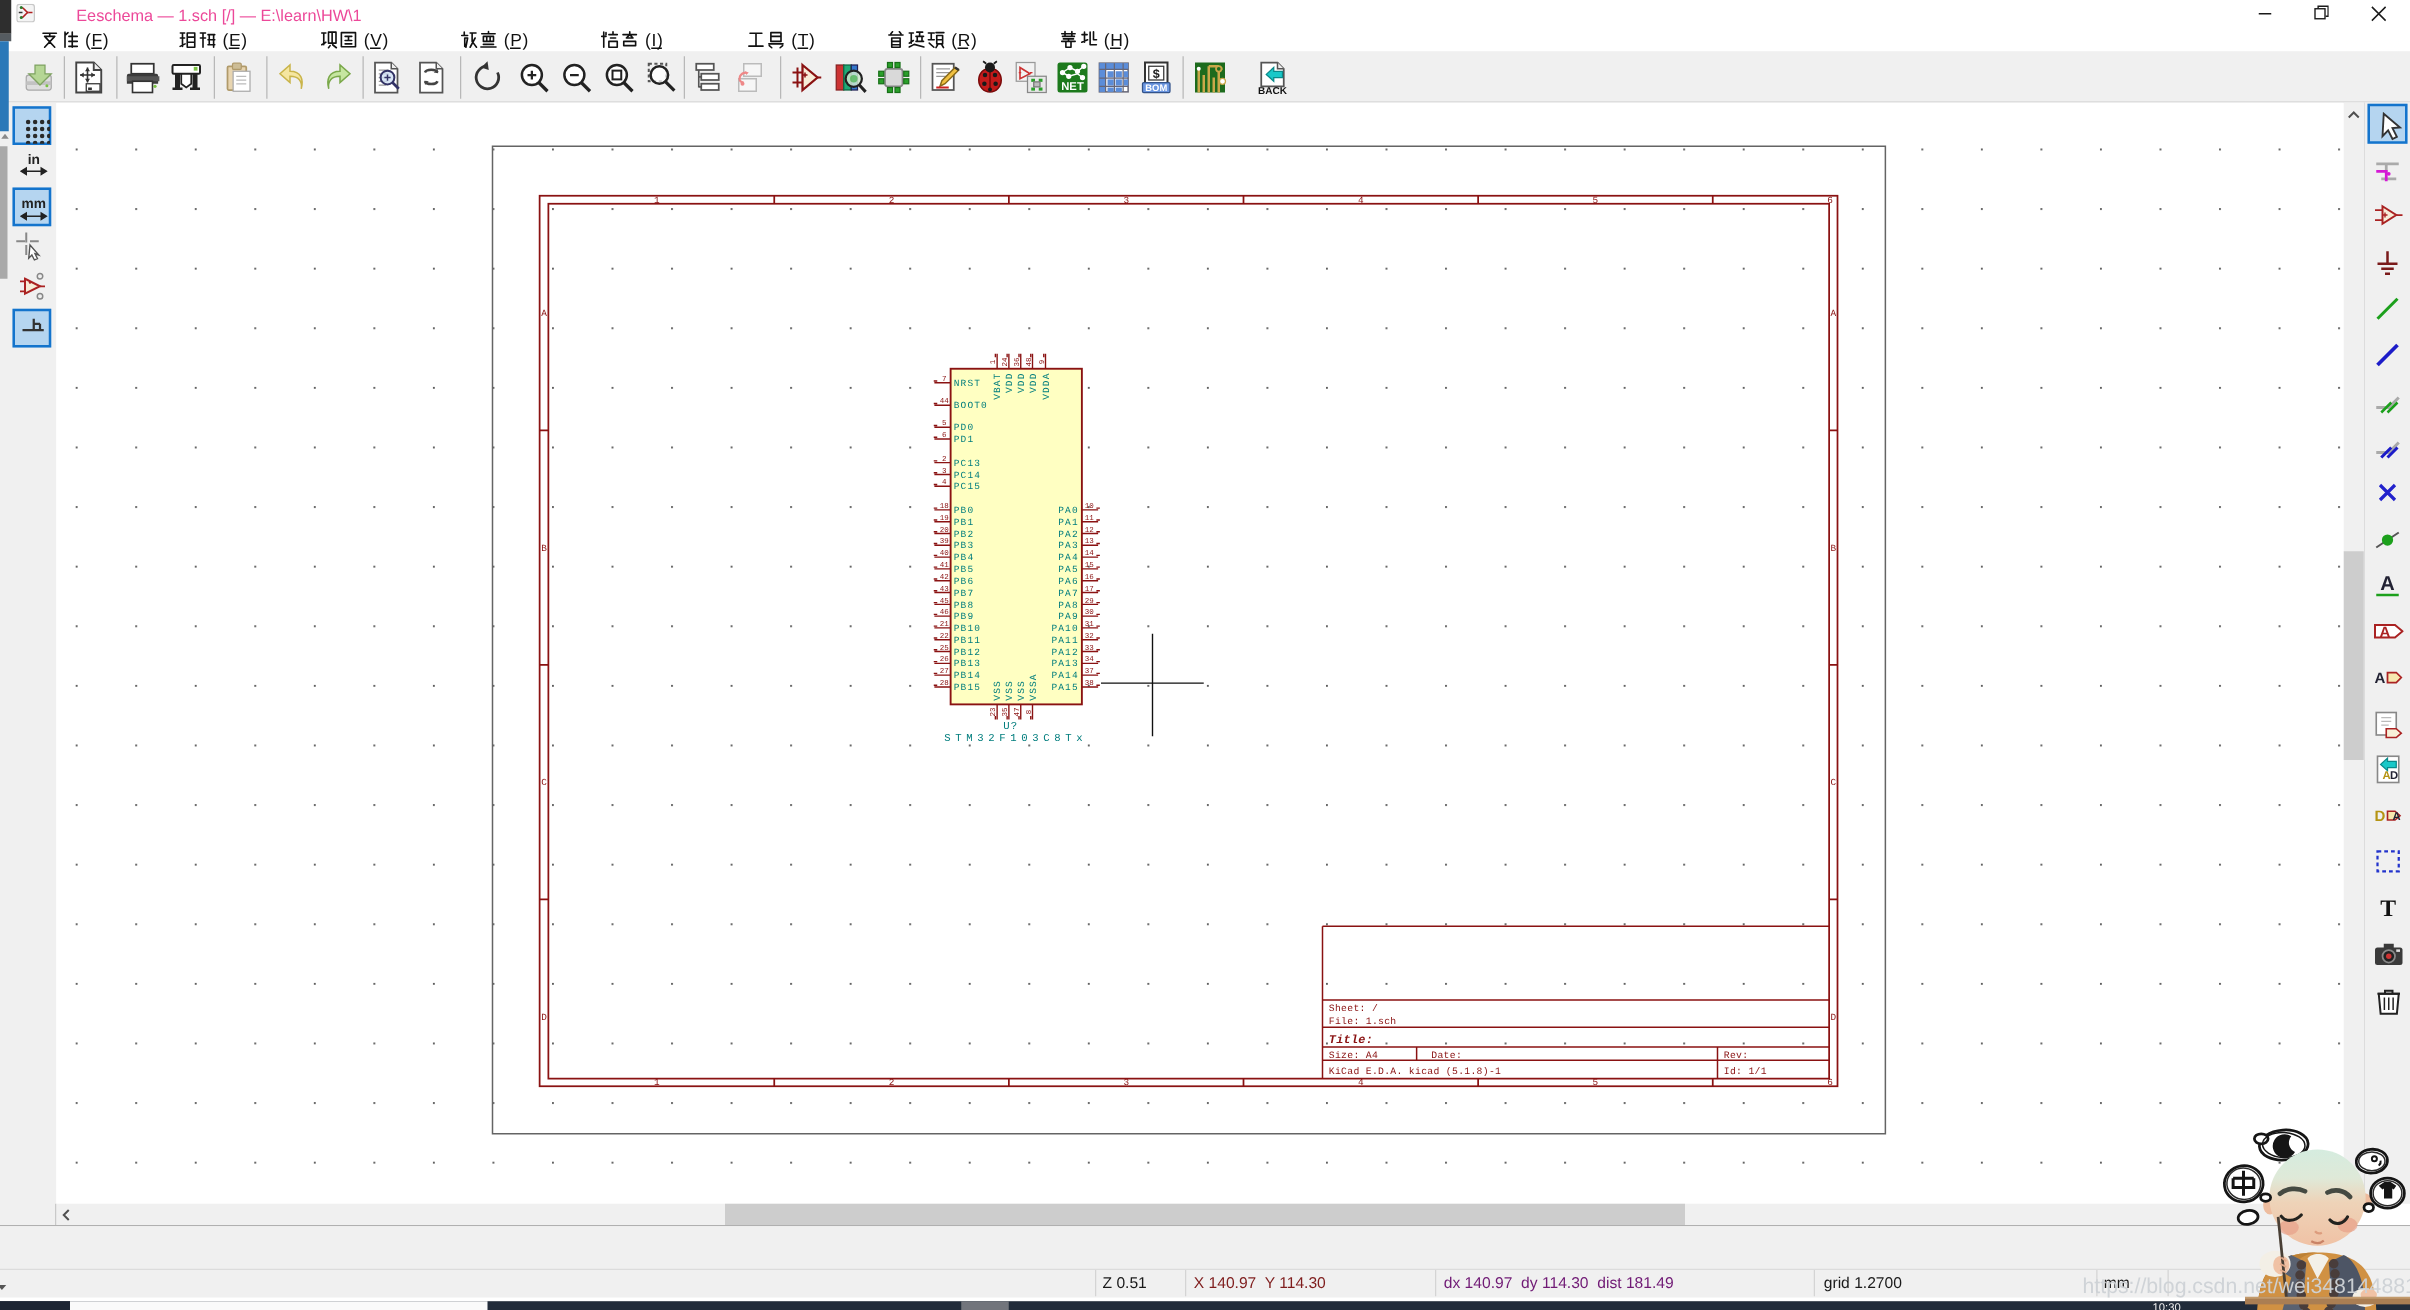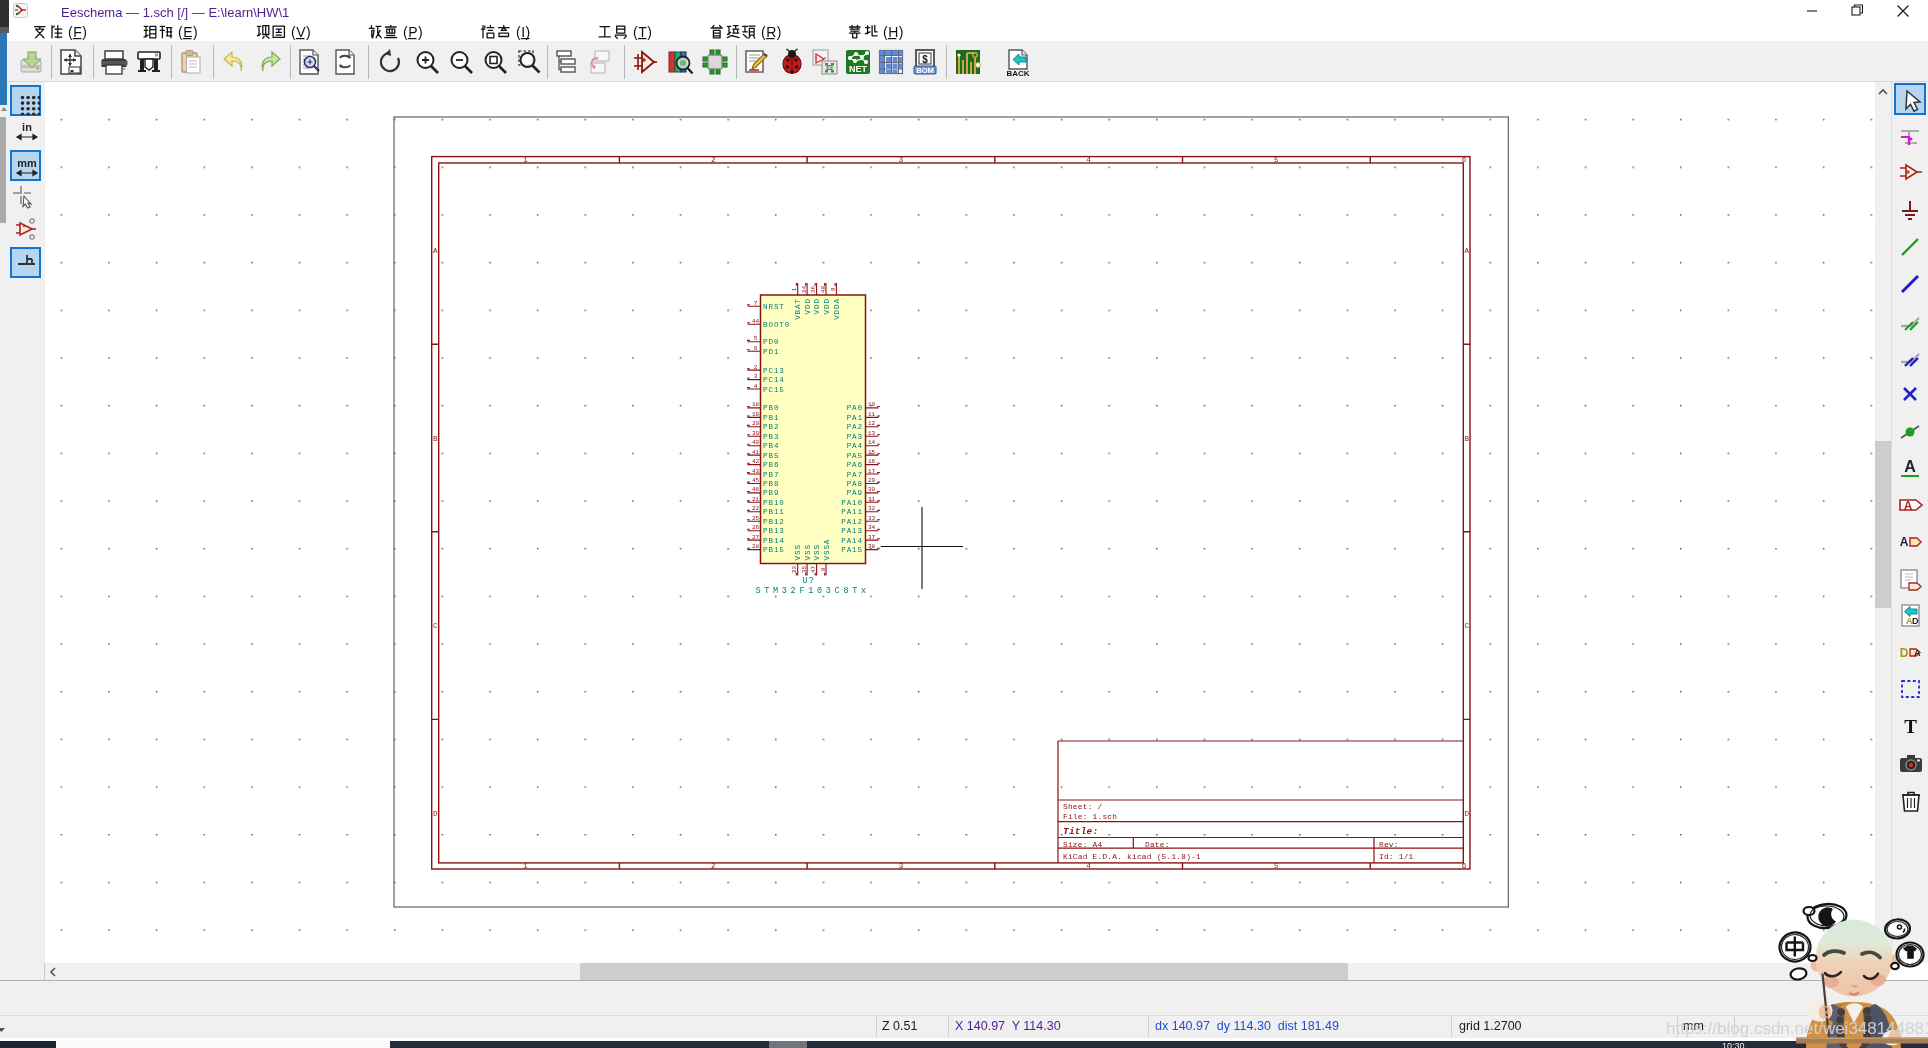--- a/index.html
+++ b/index.html
@@ -7,21 +7,21 @@
 <div style="position:relative;width:1928px;height:1048px">
 <div style="position:absolute;left:0;top:0;width:1928px;height:22px;background:#ffffff"></div>
     <svg width="15" height="15" viewBox="0 0 15 15" style="position:absolute;left:13px;top:3px">
       <rect x="0.5" y="0.5" width="14" height="14" rx="2" fill="#f4f4f4" stroke="#c8c8c8"></rect>
       <path d="M4 3c3 0 3 4 6 4M4 11c3 0 3-4 6-4" stroke="#b02020" stroke-width="1.3" fill="none"></path>
       <path d="M10 7h3" stroke="#b02020" stroke-width="1.3"></path>
       <circle cx="4" cy="3" r="1.2" fill="#2a7a2a"></circle>
       <circle cx="4" cy="11" r="1.2" fill="#2a7a2a"></circle>
       <path d="M2 7h3" stroke="#333" stroke-width="1.1"></path>
     </svg>
-    <div style="position:absolute;left:61px;top:4.5px;font:13px 'Liberation Sans';color:#4c1d95">Eeschema — 1.sch [/] — E:\learn\HW\1</div>
+    <div style="position:absolute;left:61px;top:4.5px;font:13px 'Liberation Sans';color:#ec4899">Eeschema — 1.sch [/] — E:\learn\HW\1</div>
     <svg width="12" height="12" viewBox="0 0 12 12" style="position:absolute;left:1806px;top:5px">
       <path d="M1 6h10" stroke="#1a1a1a" stroke-width="1.1"></path>
     </svg>
     <svg width="12" height="12" viewBox="0 0 12 12" style="position:absolute;left:1851px;top:4px">
       <rect x="1" y="3" width="8" height="8" fill="none" stroke="#1a1a1a" stroke-width="1.1"></rect>
       <path d="M3.5 3V1h8v8h-2" fill="none" stroke="#1a1a1a" stroke-width="1.1"></path>
     </svg>
     <svg width="14" height="14" viewBox="0 0 14 14" style="position:absolute;left:1896px;top:4px">
       <path d="M1.5 1.5l11 11M12.5 1.5l-11 11" stroke="#1a1a1a" stroke-width="1.2"></path>
     </svg>
@@ -630,22 +630,22 @@
     <div style="position:absolute;left:580px;top:963px;width:768px;height:17px;background:#cdcdcd"></div>
     <div style="position:absolute;left:0;top:980px;width:1928px;height:1px;background:#b0b0b0"></div>
     <div style="position:absolute;left:0;top:981px;width:1928px;height:57px;background:#f0f0f0"></div>
     <div style="position:absolute;left:876px;top:1016px;width:1px;height:21px;background:#d4d4d4"></div>
     <div style="position:absolute;left:948px;top:1016px;width:1px;height:21px;background:#d4d4d4"></div>
     <div style="position:absolute;left:1148px;top:1016px;width:1px;height:21px;background:#d4d4d4"></div>
     <div style="position:absolute;left:1451px;top:1016px;width:1px;height:21px;background:#d4d4d4"></div>
     <div style="position:absolute;left:1677px;top:1016px;width:1px;height:21px;background:#d4d4d4"></div>
     <div style="position:absolute;left:1734px;top:1016px;width:1px;height:21px;background:#d4d4d4"></div>
     <div style="position:absolute;top:1019px;font:12.5px 'Liberation Sans';color:#1a1a1a;white-space:pre;left:882px">Z 0.51</div>
-    <div style="position:absolute;top:1019px;font:12.5px 'Liberation Sans';color:#4c1d95;white-space:pre;left:955px">X 140.97  Y 114.30</div>
-    <div style="position:absolute;top:1019px;font:12.5px 'Liberation Sans';color:#1d4ed8;white-space:pre;left:1155px">dx 140.97  dy 114.30  dist 181.49</div>
+    <div style="position:absolute;top:1019px;font:12.5px 'Liberation Sans';color:#7f1d1d;white-space:pre;left:955px">X 140.97  Y 114.30</div>
+    <div style="position:absolute;top:1019px;font:12.5px 'Liberation Sans';color:#701a75;white-space:pre;left:1155px">dx 140.97  dy 114.30  dist 181.49</div>
     <div style="position:absolute;top:1019px;font:12.5px 'Liberation Sans';color:#1a1a1a;white-space:pre;left:1459px">grid 1.2700</div>
     <div style="position:absolute;top:1019px;font:12.5px 'Liberation Sans';color:#1a1a1a;white-space:pre;left:1683px">mm</div>
     <div style="position:absolute;left:0;top:1015px;width:1928px;height:1px;background:#dcdcdc"></div>
     <div style="position:absolute;left:0;top:1040.5px;width:1928px;height:0.8px;background:#c9c9c9"></div>
     <div style="position:absolute;left:0;top:1041px;width:1928px;height:7px;background:#222c3a"></div>
     <div style="position:absolute;left:0;top:1041px;width:56px;height:7px;background:#1d2533"></div>
     <div style="position:absolute;left:56px;top:1041px;width:334px;height:7px;background:#fafafa"></div>
     <div style="position:absolute;left:769px;top:1041px;width:38px;height:7px;background:#72757c"></div>
     <div style="position:absolute;left:1722px;top:1041px;width:40px;height:7px;overflow:hidden;font:9px 'Liberation Sans';color:#eee">10:30</div>
 <div style="position:absolute;left:0;top:0;width:9px;height:27px;background:#2e2e2e"></div>

